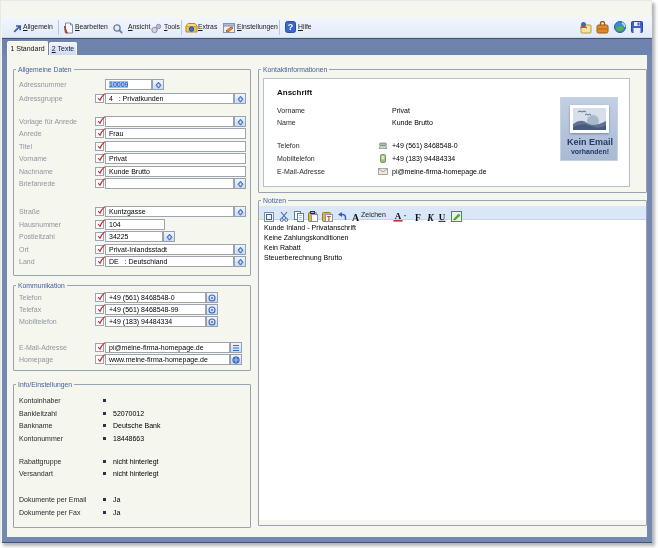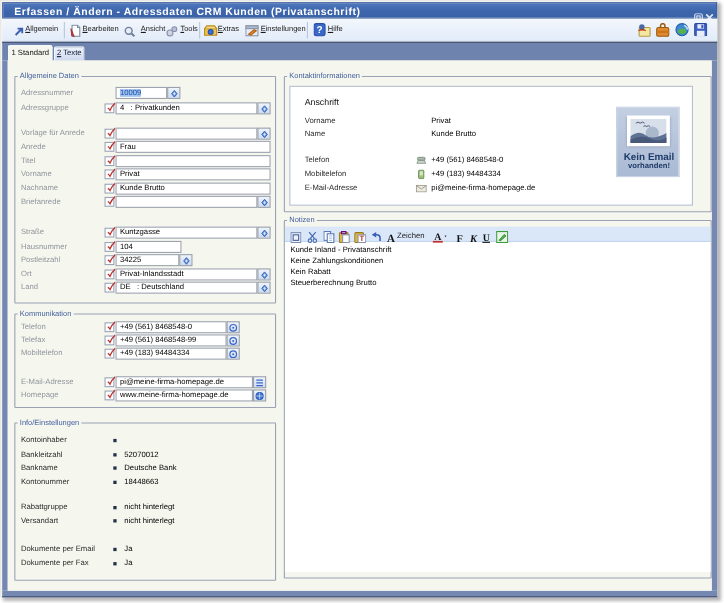--- a/index.html
+++ b/index.html
@@ -32,30 +32,20 @@
 .inp{position:absolute;height:11px;background:#fff;border:1px solid #9da4ae;font-size:7px;color:#000;line-height:9px;padding-left:3px;white-space:nowrap;overflow:hidden}
 .cb{position:absolute;width:9px;height:9px;background:#fff;border:1px solid #9aa4b5}
 .bt{position:absolute;width:12px;height:11px;background:linear-gradient(180deg,#eff4fc,#ccdbf2);border:1px solid #98a0ac;text-align:center}
 .bullet{position:absolute;width:3px;height:3px;background:#27324a}
 .vtx{position:absolute;font-size:7px;color:#000;white-space:nowrap}
 
 #ntb{position:absolute;left:258px;top:205px;width:387px;height:14px;background:#d9e7f8;border-bottom:1px solid #c4d6ee}
 .ni{position:absolute}
 </style></head><body>
 <div id="win">
-  <div id="tb">
-      <span class="t">Erfassen / Ändern - Adressdaten CRM Kunden (Privatanschrift)</span>
-    <div class="wbtn" style="left:628px;top:4px"><svg width="8" height="8">
-          <rect x="0.5" y="0.5" width="7" height="7" rx="1.5" fill="none" stroke="#d8e2f2" stroke-width="1.1"></rect>
-          <rect x="2.5" y="2.5" width="3" height="3" fill="none" stroke="#d8e2f2"></rect>
-        </svg></div>
-    <div class="wbtn" style="left:638px;top:4px"><svg width="8" height="8">
-          <path d="M1 1 L7 7 M7 1 L1 7" stroke="#e0e8f5" stroke-width="1.5"></path>
-        </svg></div>
-  </div>
   <div id="tbar">
     <svg class="ticon" style="left:11px;top:7px" width="9" height="9">
         <path d="M1.2 7.8 L6.2 2.8 M3 2 h4.2 v4.2" stroke="#3a5fb0" stroke-width="1.7" fill="none"></path>
       </svg>
     <span class="titem" style="left:21px"><u>A</u>llgemein</span>
     <div class="tsep" style="left:56px"></div>
     <svg class="ticon" style="left:60px;top:5px" width="12" height="12">
         <path d="M3.5 1 h5 l2 2 v8 h-7 z" fill="#fff" stroke="#7a8aa0"></path>
         <path d="M8.5 1 v2 h2" fill="#dce4ee" stroke="#7a8aa0"></path>
         <path d="M2.5 4 l2 5 l0.8 2 l-2-0.6 z" fill="#d9534f" stroke="#a33"></path>
@@ -358,21 +348,21 @@
 <span class="dlbl" style="left:18px;top:508px">Dokumente per Fax</span>
 <div class="bullet" style="left:102px;top:510px"></div>
 <span class="vtx" style="left:112px;top:508px">Ja</span>
 </div>
 
   <div class="grp" style="left:257px;top:68px;width:389px;height:124px">
       <span class="gt">Kontaktinformationen</span>
     </div>
   <div class="ab" style="left:262px;top:77px;width:367px;height:109px;background:#fff;border:1px solid #b6bfcf"></div>
   <div id="g4">
-<span class="ab" style="left:276px;top:87px;font-size:8px;font-weight:normal;color:#111">Anschrift</span>
+<span class="ab" style="left:276px;top:87px;font-size:8px;font-weight:bold;color:#111">Anschrift</span>
 <span class="dlbl" style="left:276px;top:106px">Vorname</span>
 <span class="vtx" style="left:391px;top:106px">Privat</span>
 <span class="dlbl" style="left:276px;top:118px">Name</span>
 <span class="vtx" style="left:391px;top:118px">Kunde Brutto</span>
 <span class="dlbl" style="left:276px;top:141px">Telefon</span>
 <span class="vtx" style="left:391px;top:141px">+49 (561) 8468548-0</span>
 <svg class="ab" style="left:377px;top:140px" width="10" height="9">
         <path d="M1 7.5 L2.2 4.5 h5.6 L9 7.5 z" fill="#c9d4c9" stroke="#7f8f7f" stroke-width="0.7"></path>
         <rect x="1.5" y="2" width="7" height="2.6" rx="1.3" fill="#aebcae" stroke="#6f7f6f" stroke-width="0.7"></rect>
       </svg>

